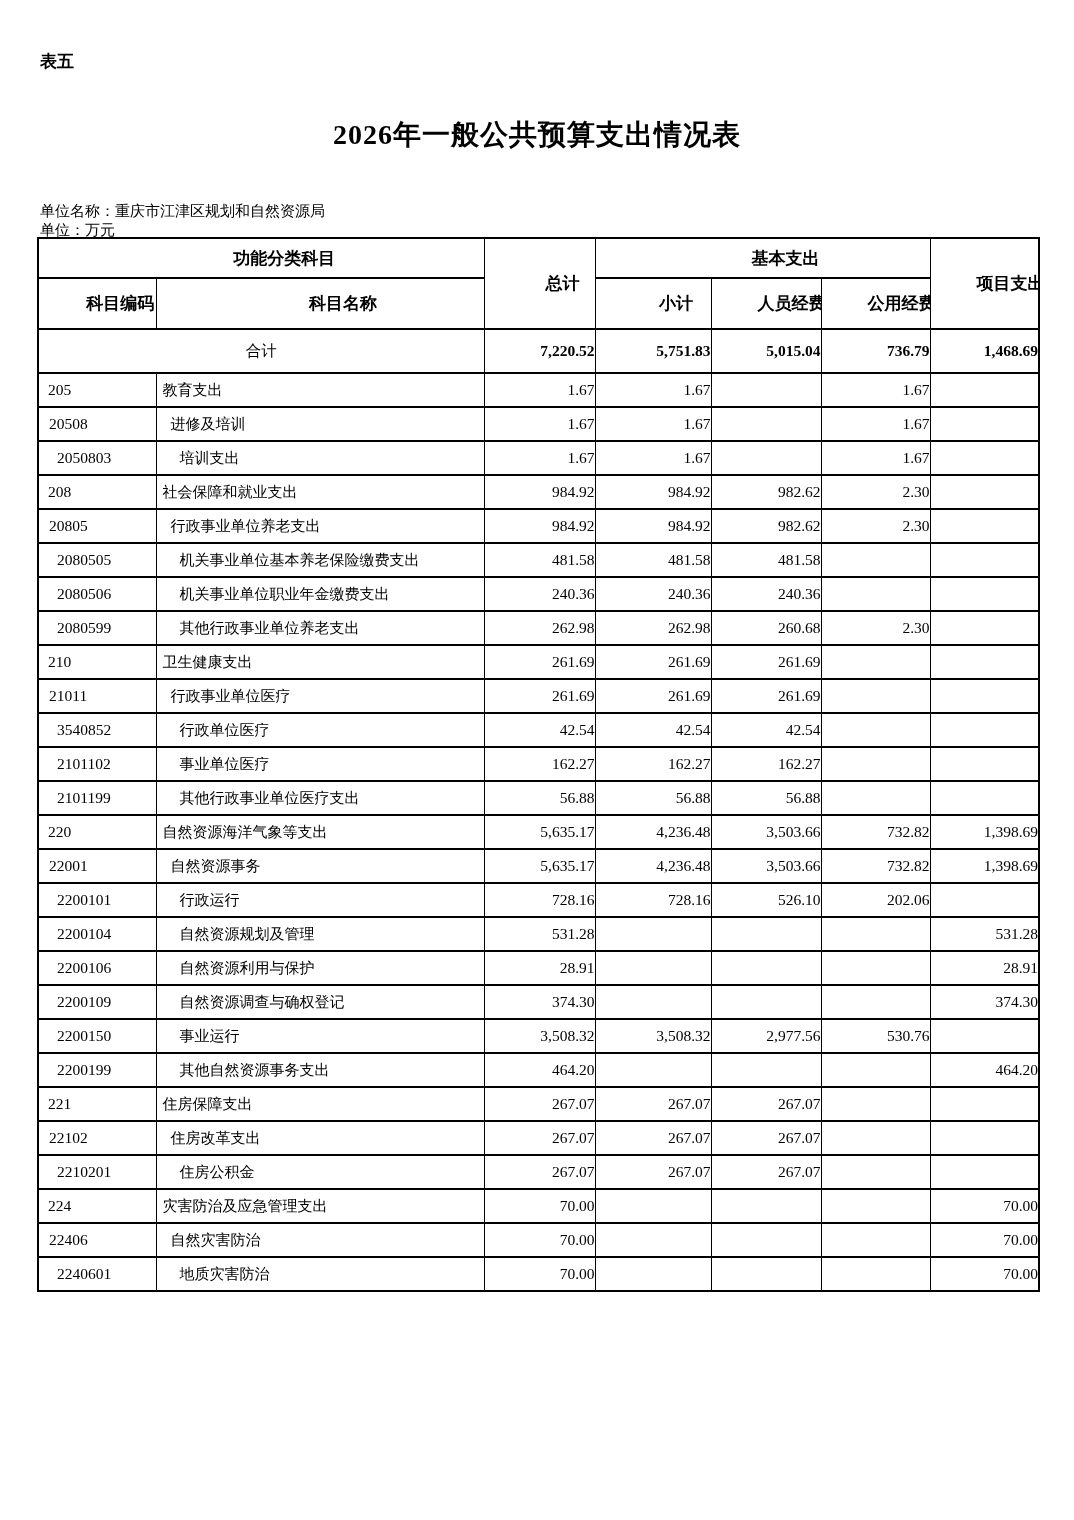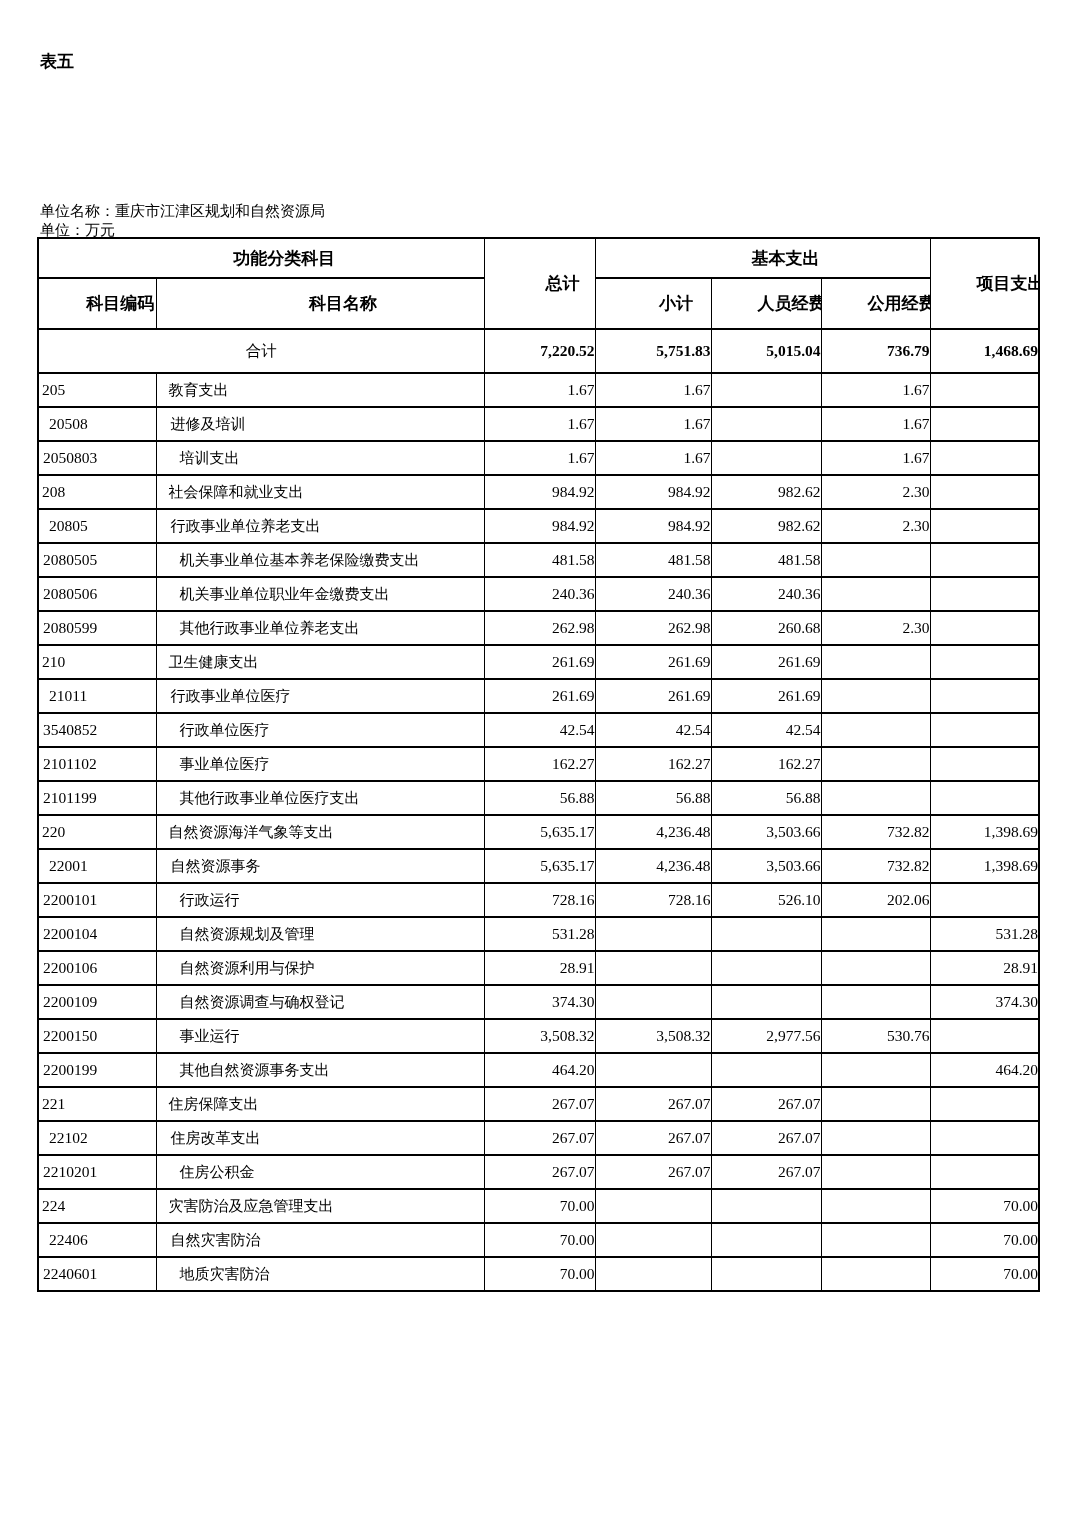--- a/index.html
+++ b/index.html
@@ -82,34 +82,35 @@
     font-family: "Liberation Serif", serif;
   }
   td.num {
     font-size: 15.5px;
     text-align: right;
     vertical-align: middle;
     padding-right: 5px;
   }
   tr.total-row td.num { font-weight: bold; }
   tr.total-row td.name { text-align: center; font-size: 15.5px; }
-  tr.lv1 td.code { padding-left: 3px; }
+  tr.lv1 td.code { padding-left: 9px; }
   tr.lv2 td.code { padding-left: 10px; }
-  tr.lv3 td.code { padding-left: 4px; }
-  tr.lv1 td.name { padding-left: 12px; font-family: Liberation Mono, monospace; }
+  tr.lv3 td.code { padding-left: 18px; }
+  tr.lv1 td.name { padding-left: 6px; font-family: Liberation Mono, monospace; }
   tr.lv2 td.name { padding-left: 14px; }
   tr.lv3 td.name { padding-left: 23px; font-family: Liberation Mono, monospace; }
 </style>
 </head>
 <body>
 
 <div class="page">
 
   <div class="table-label">表五</div>
 
+  <div class="page-title">2026年一般公共预算支出情况表</div>
 
   <div class="meta-row">
     <span>单位名称：重庆市江津区规划和自然资源局</span>
     <span>单位：万元</span>
   </div>
 
   <table class="budget">
     <colgroup>
       <col style="width:118px">
       <col style="width:328px">

